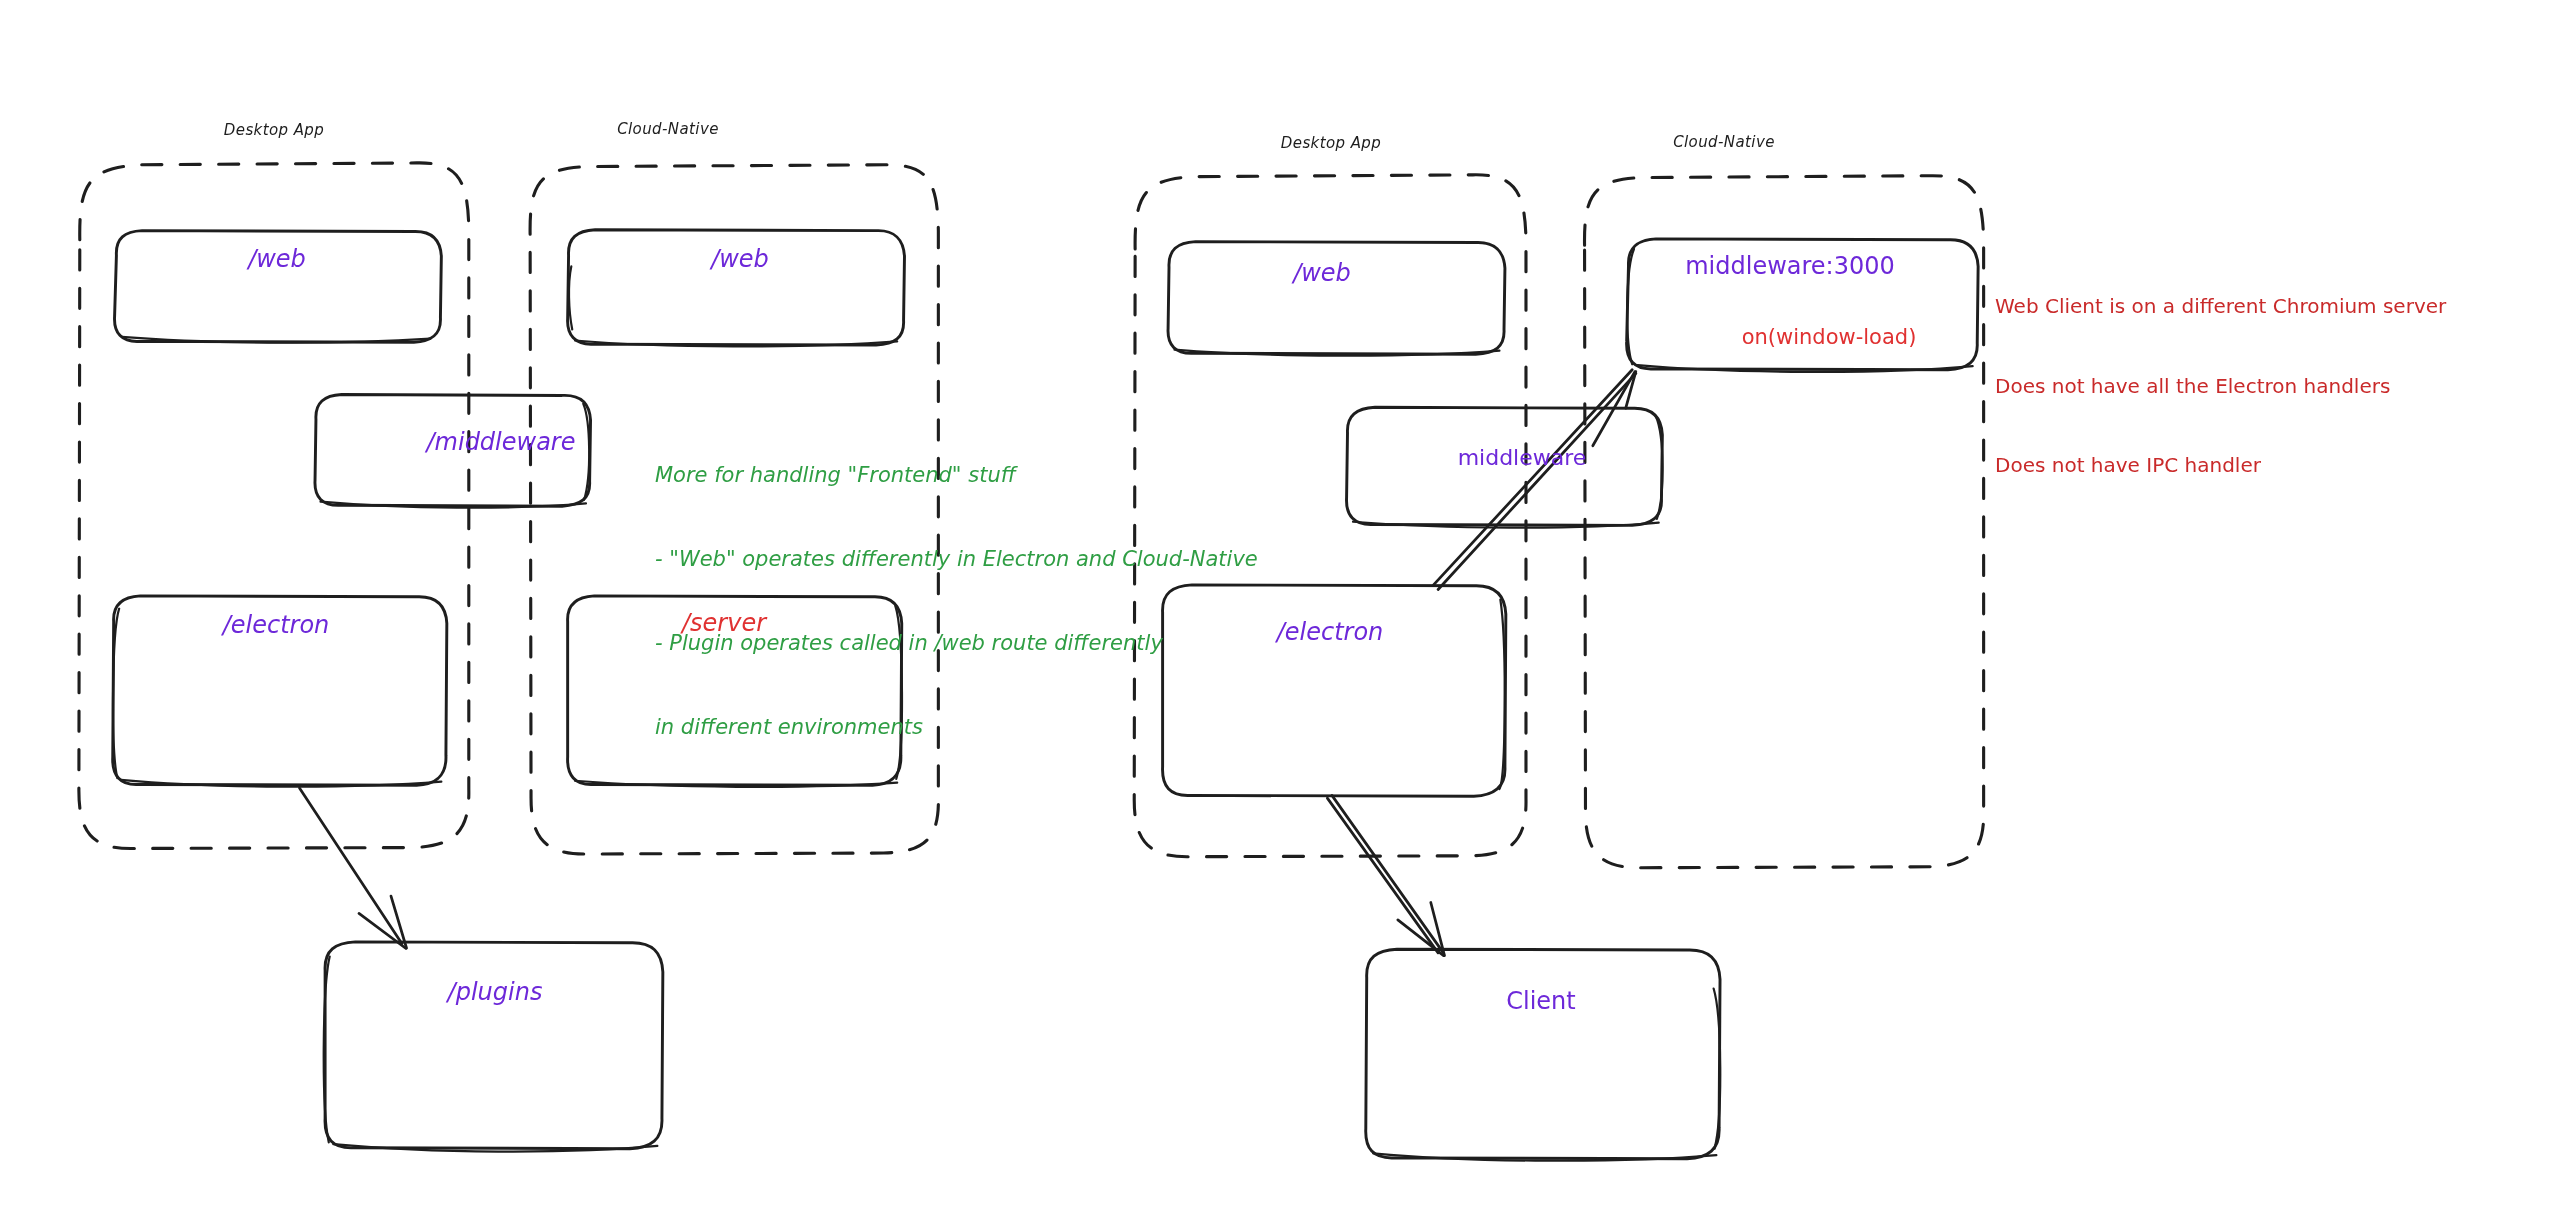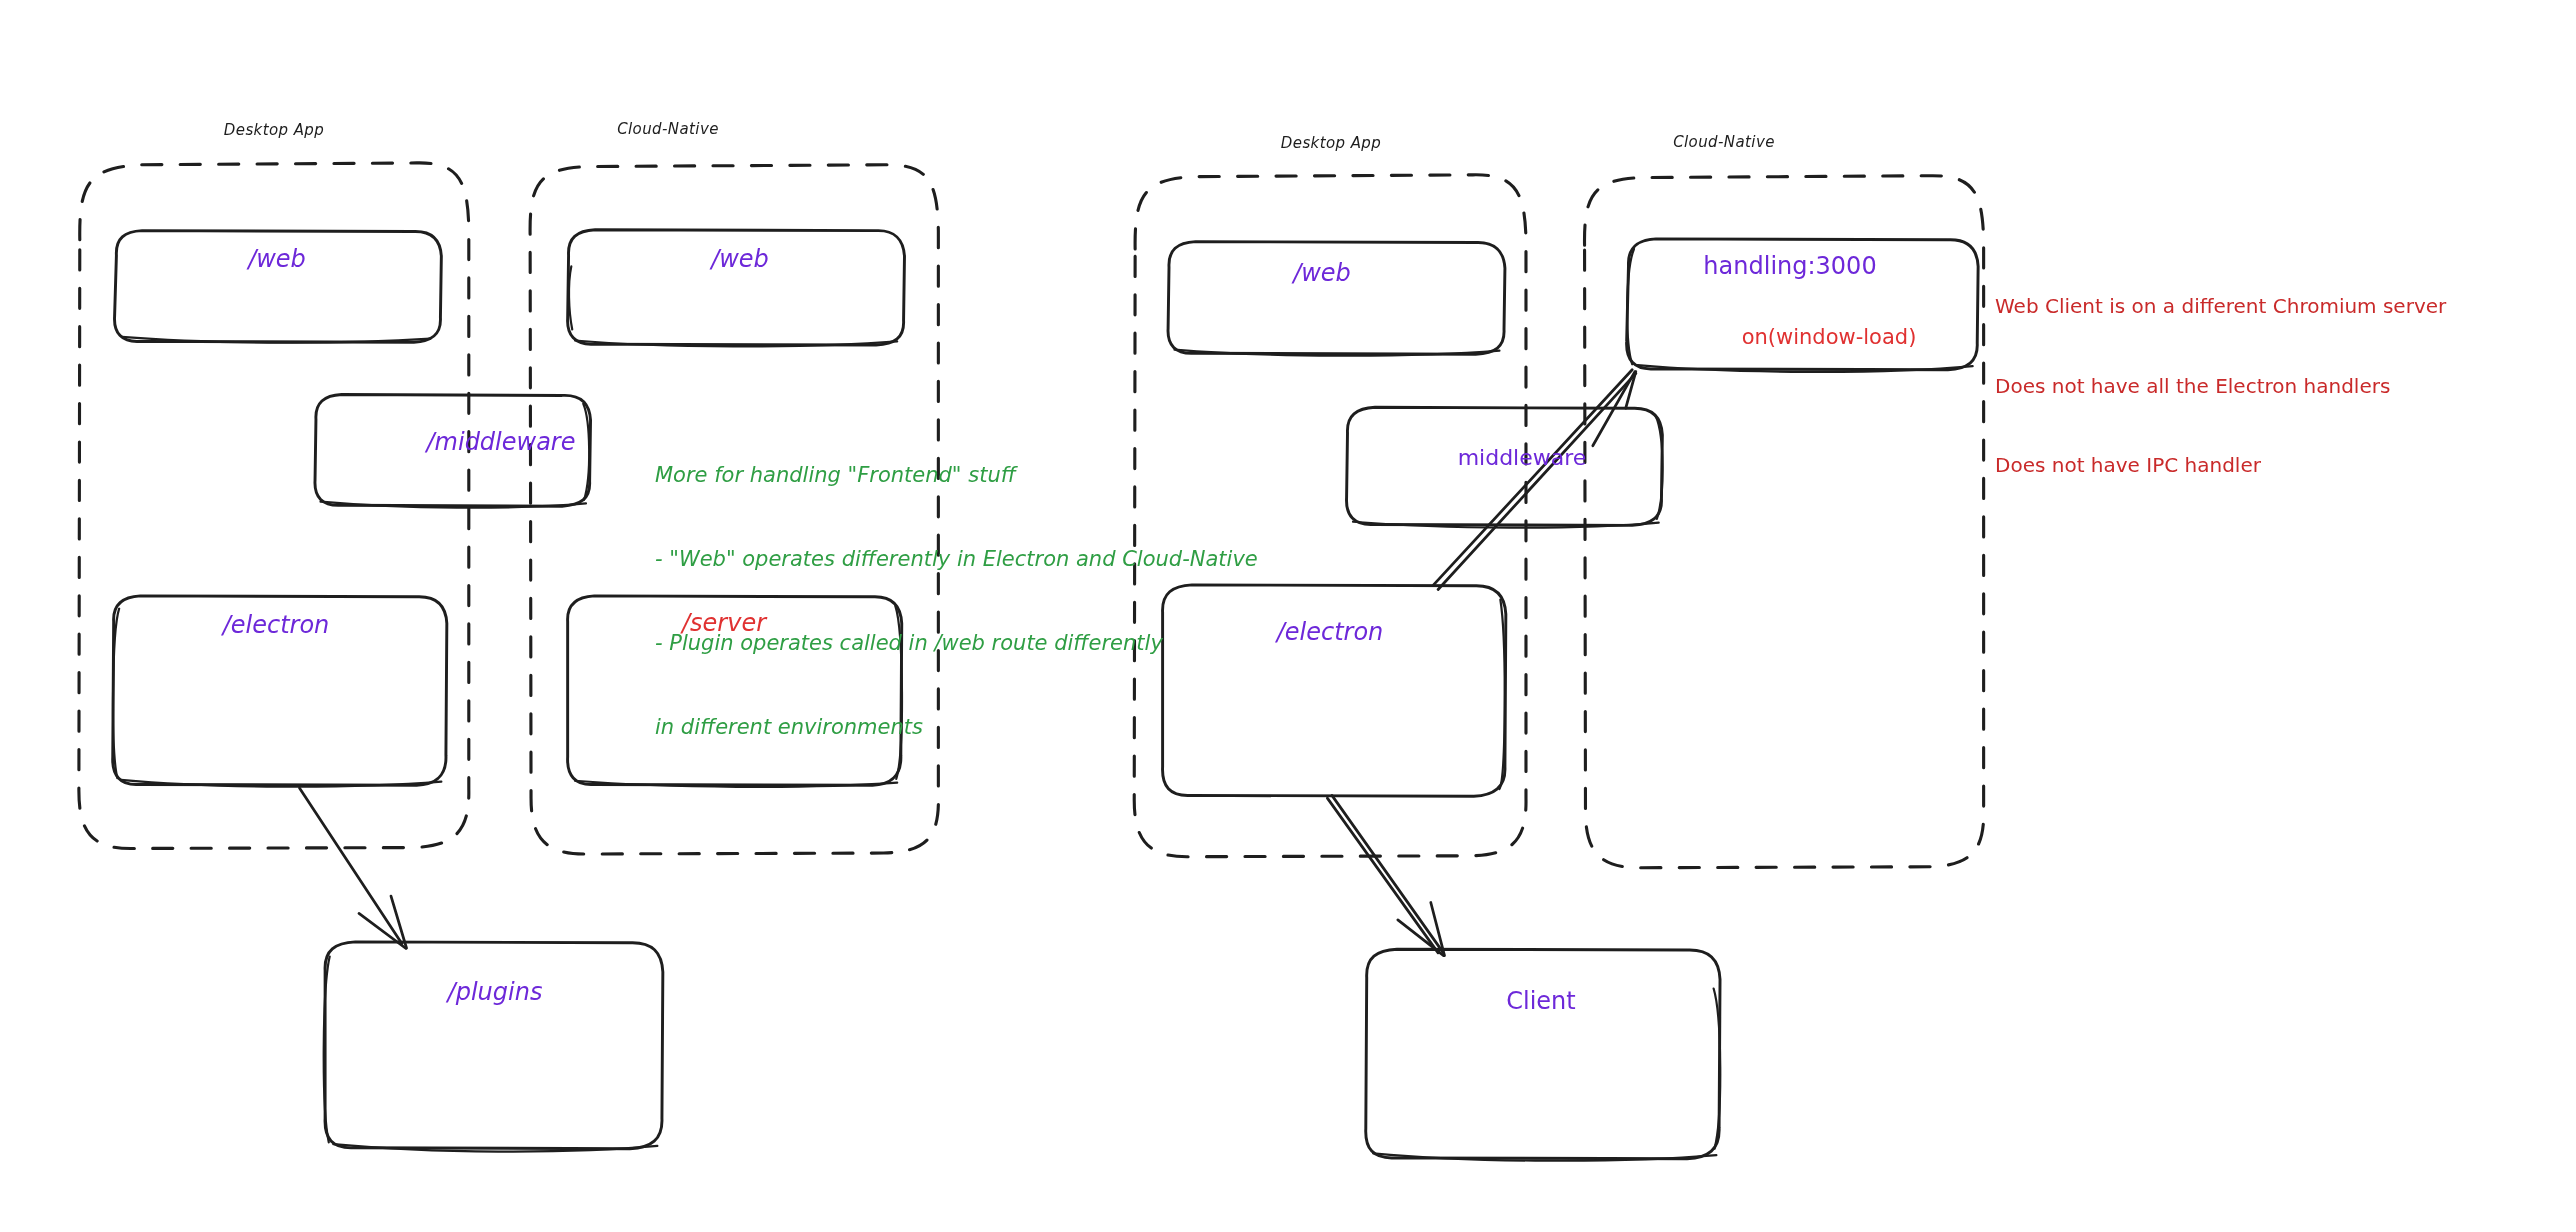--- a/index.html
+++ b/index.html
@@ -311,21 +311,21 @@
     <div>- Plugin operates called in /web route differently</div>
     <div>in different environments</div>
   </div>
 
   <div class="group-label" style="left:1331px; top:134px;">Desktop App</div>
 
   <div class="group-label" style="left:1724px; top:133px;">Cloud-Native</div>
 
   <div class="node-label" style="left:1322px; top:259px;">/web</div>
 
-  <div class="node-label plain" style="left:1790px; top:252px;">handling:3000</div>
+  <div class="node-label plain" style="left:1790px; top:252px;">middleware:3000</div>
 
   <div class="node-label plain red" style="left:1829px; top:325px; font-size:21px;">on(window-load)</div>
 
   <div class="node-label plain" style="left:1522px; top:445px; font-size:22px;">middleware</div>
 
   <div class="node-label" style="left:1330px; top:618px;">/electron</div>
 
   <div class="node-label plain" style="left:1541px; top:987px;">Client</div>
 
   <div class="annotation red" style="left:1995px; top:240px;">

